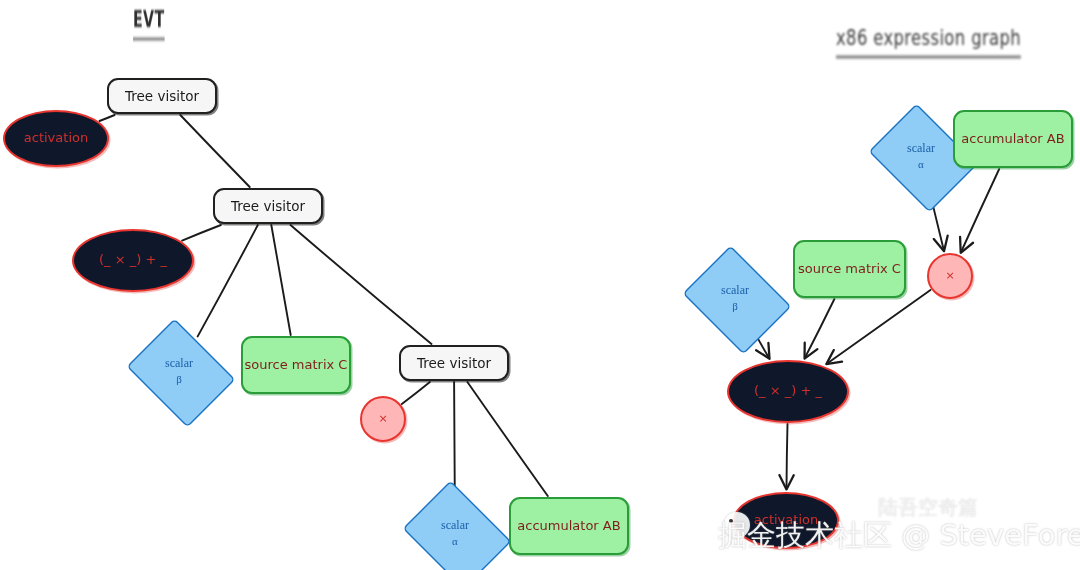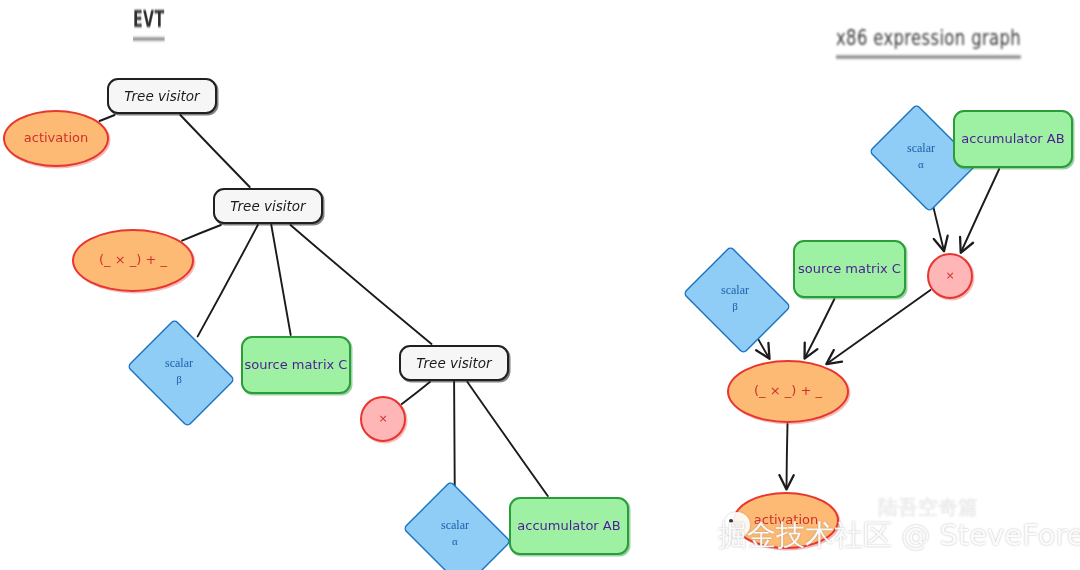--- a/index.html
+++ b/index.html
@@ -69,36 +69,35 @@
   .node .sub { display: block; font-size: 11px; }
 
   
   .rect-white {
     background: #f6f6f6;
     border: 2px solid #20201f;
     border-radius: 11px;
     color: #1b1b1b;
     font-size: 13.5px;
     box-shadow: 1.5px 1.5px 0 rgba(25,25,25,.55);
-    font-style: italic;
   }
 
   
   .rect-green {
     background: #9ef0a2;
     border: 2px solid #2a9d38;
     border-radius: 11px;
-    color: #4c1d95;
+    color: #7f1d1d;
     font-size: 13px;
     box-shadow: 1.5px 1.5px 0 rgba(40,150,60,.45);
   }
 
   
   .ellipse-red {
-    background: #fdba74;
+    background: #0f172a;
     border: 2.4px solid #e8352f;
     border-radius: 50%;
     color: #d0302c;
     font-size: 13px;
     box-shadow: 1.5px 1.5px 0 rgba(220,60,55,.35);
   }
 
   
   .circle-red {
     background: #ffb6b6;

